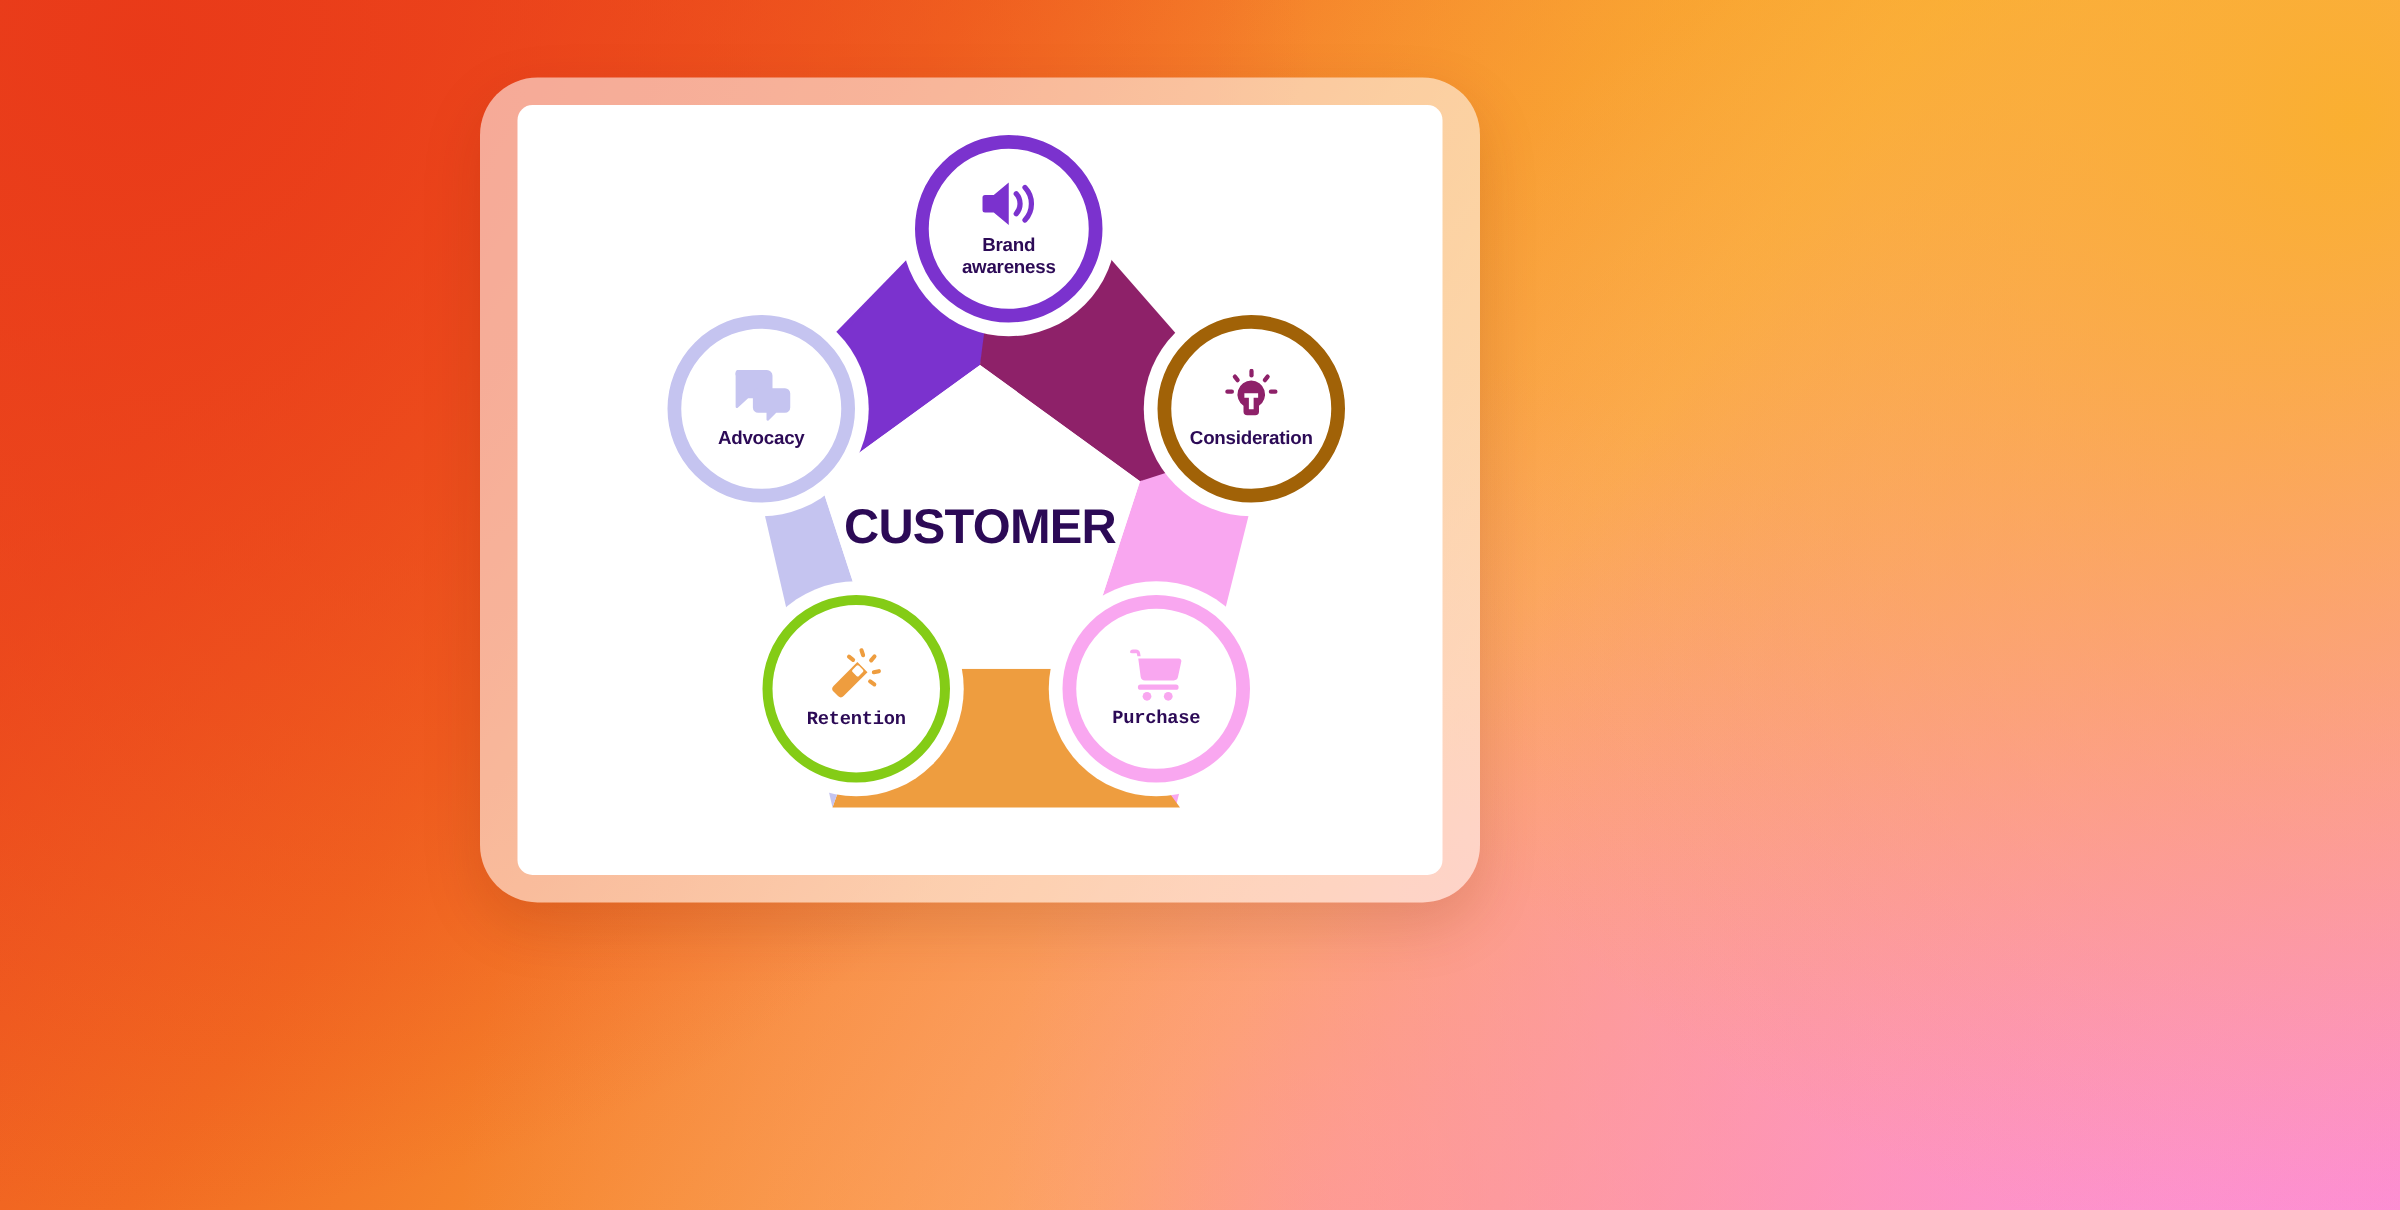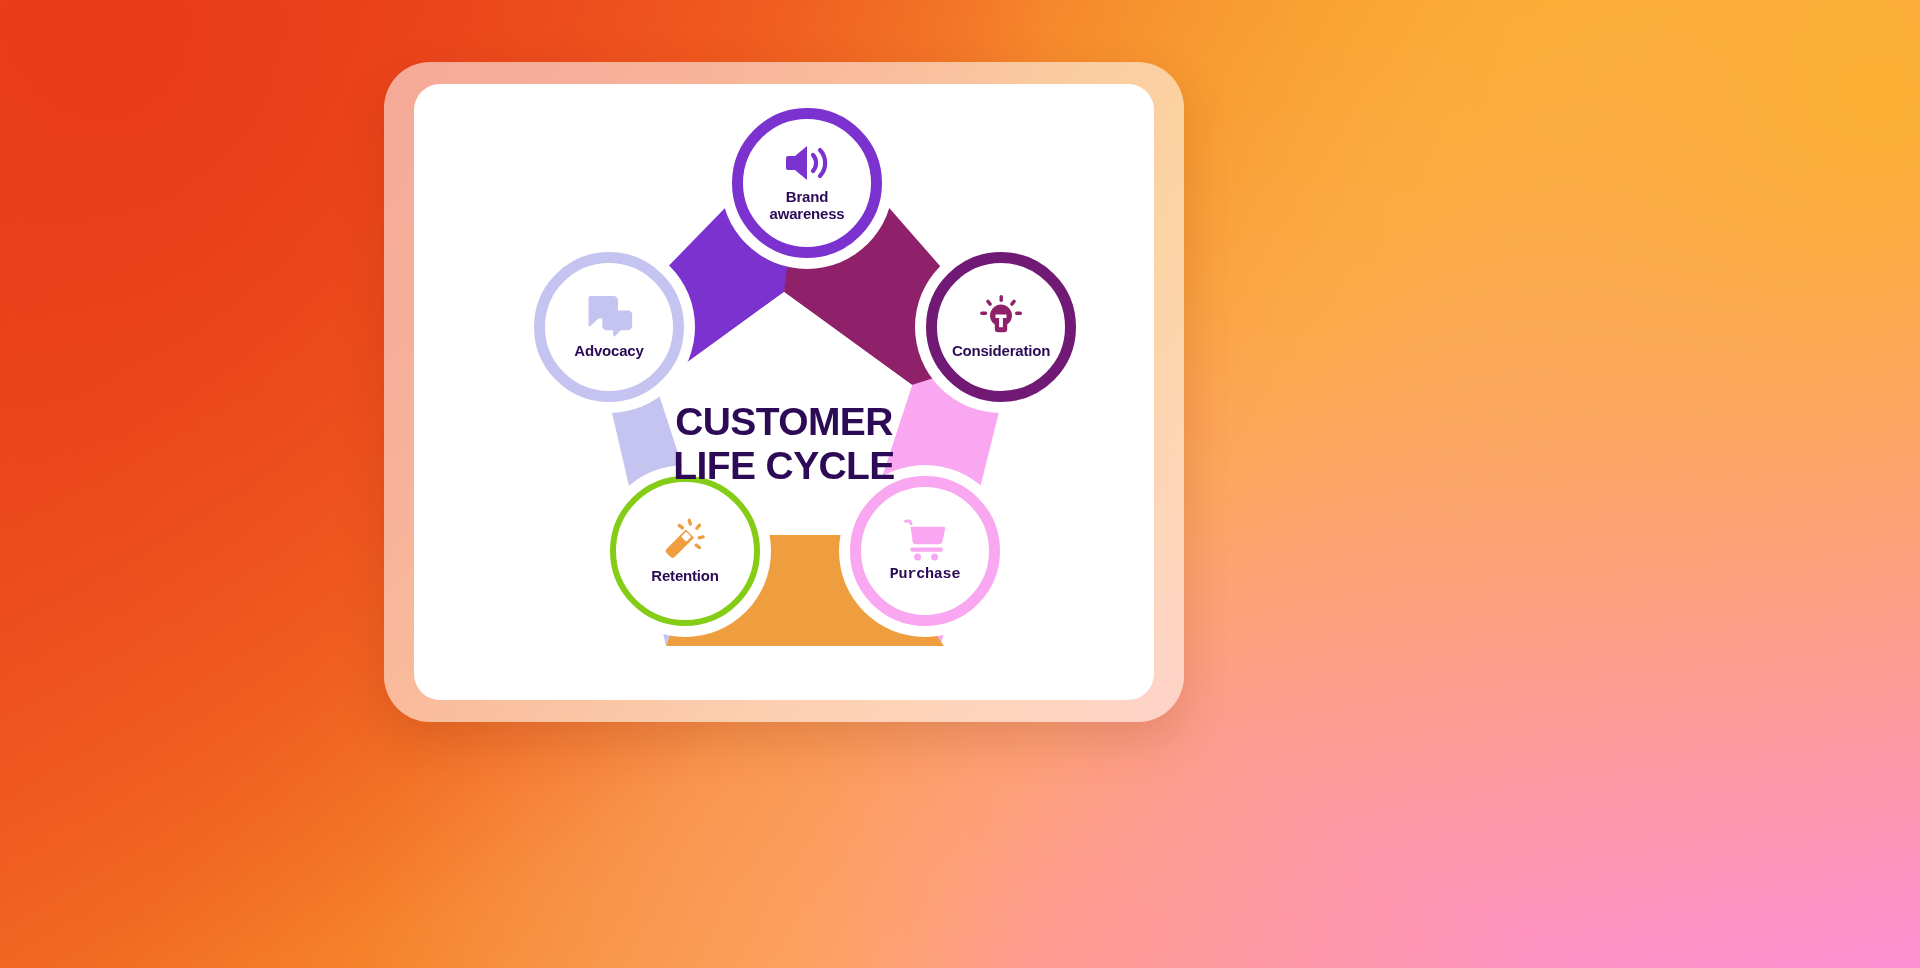--- a/index.html
+++ b/index.html
@@ -49,21 +49,21 @@
     background: rgba(255,255,255,0.55);
     box-shadow: 0 18px 46px rgba(120, 35, 10, 0.18);
     z-index: 2;
   }
   #card {
     position: absolute;
     left: 30px;
     top: 22px;
     width: 740px;
     height: 616px;
-    border-radius: 26px;
+    border-radius: 12px;
     background: #ffffff;
     overflow: hidden;
   }
 
   #diagram {
     position: absolute;
     inset: 0;
   }
   #diagram svg { display: block; }
 
@@ -87,23 +87,23 @@
   .node .node-label {
     color: #2c0a56;
     font-weight: bold;
     text-align: center;
     line-height: 1.12;
     letter-spacing: -0.2px;
   }
 
   
   #node-brand      { left: 318px; top: 24px;  width: 150px; height: 150px; border: 11px solid #7b32ce; }
-  #node-considerat { left: 512px; top: 168px; width: 150px; height: 150px; border: 11px solid #701a75; }
+  #node-considerat { left: 512px; top: 168px; width: 150px; height: 150px; border: 11px solid #a16207; }
   #node-purchase   { left: 436px; top: 392px; width: 150px; height: 150px; border: 11px solid #f9a7f0; font-family: Liberation Mono, monospace; }
-  #node-retention  { left: 196px; top: 392px; width: 150px; height: 150px; border: 6px solid #84cc16; }
+  #node-retention  { left: 196px; top: 392px; width: 150px; height: 150px; border: 8px solid #84cc16; font-family: Liberation Mono, monospace; }
   #node-advocacy   { left: 120px; top: 168px; width: 150px; height: 150px; border: 11px solid #c5c4f0; }
 
   #node-brand      .node-label { font-size: 15px; }
   #node-considerat .node-label { font-size: 15px; }
   #node-purchase   .node-label { font-size: 15px; }
   #node-retention  .node-label { font-size: 15px; }
   #node-advocacy   .node-label { font-size: 15px; }
 
   
   #center-title {
@@ -239,18 +239,17 @@
               <path d="M21.5 15.5 h21.5 a4.2 4.2 0 0 1 4.2 4.2 V31 a4.2 4.2 0 0 1 -4.2 4.2 H36 l-6.2 6.1 a0.95 0.95 0 0 1 -1.6 -0.68 V35.2 h-6.7 A4.2 4.2 0 0 1 17.3 31 V19.7 a4.2 4.2 0 0 1 4.2 -4.2 z"></path>
             </g>
             <path d="M21.5 15.5 h11.5 V23.5 H13.5 l-1.4 1.3 V19.7 a4.2 4.2 0 0 1 4.2 -4.2 z" fill="#ffffff" opacity="0"></path>
           </svg>
         </span>
         <span class="node-label">Advocacy</span>
       </div>
 
       <div id="center-title">
         <span class="t-line">CUSTOMER</span>
-        <span class="t-line">LIFE CYCLE</span>
       </div>
 
     </div>
   </div>
 </div>
 
 </body></html>

